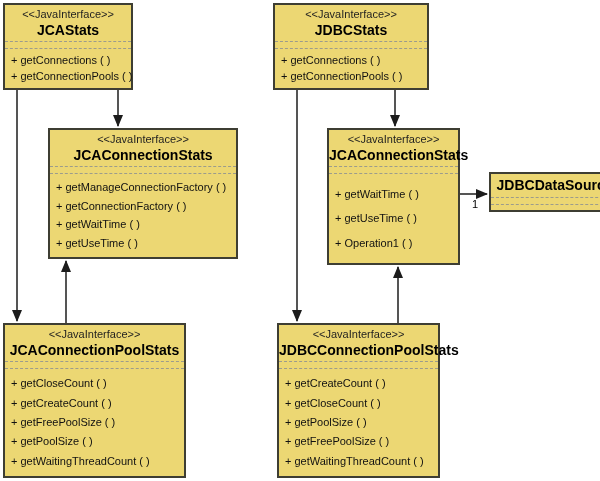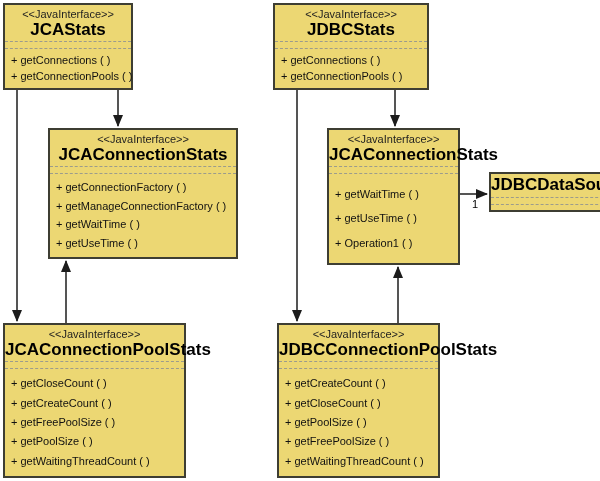--- a/index.html
+++ b/index.html
@@ -21,21 +21,21 @@
     border: 2px solid #3e3e33;
     display: flex;
     flex-direction: column;
   }
   .head { text-align: center; padding-top: 2px; }
   .stereotype {
     font-size: 11px; line-height: 15px; color: #1f1f1f;
     white-space: nowrap;
   }
   .cname {
-    font-size: 17px; line-height: 16px; font-weight: bold; color: #000000;
+    font-size: 14px; line-height: 16px; font-weight: bold; color: #000000;
     white-space: nowrap;
   }
   .sep { border-top: 1px dashed #9c9c8c; margin-top: 3px; }
   .sep + .sep { margin-top: 6px; }
   .ops {
     flex: 1;
     display: flex;
     flex-direction: column;
     justify-content: space-evenly;
     padding: 2px 16px 2px 6px;
@@ -110,22 +110,22 @@
   </div>
 
   <div class="uml-box" id="box-2">
     <div class="head">
       <div class="stereotype">&lt;&lt;JavaInterface&gt;&gt;</div>
       <div class="cname">JCAConnectionStats</div>
     </div>
     <div class="sep"></div>
     <div class="sep"></div>
     <div class="ops">
+        <div class="op">+ getManageConnectionFactory ( )</div>
         <div class="op">+ getConnectionFactory ( )</div>
-        <div class="op">+ getManageConnectionFactory ( )</div>
         <div class="op">+ getWaitTime ( )</div>
         <div class="op">+ getUseTime ( )</div>
       </div>
   </div>
 
   <div class="uml-box" id="box-3">
     <div class="head">
       <div class="stereotype">&lt;&lt;JavaInterface&gt;&gt;</div>
       <div class="cname">JCAConnectionStats</div>
     </div>

